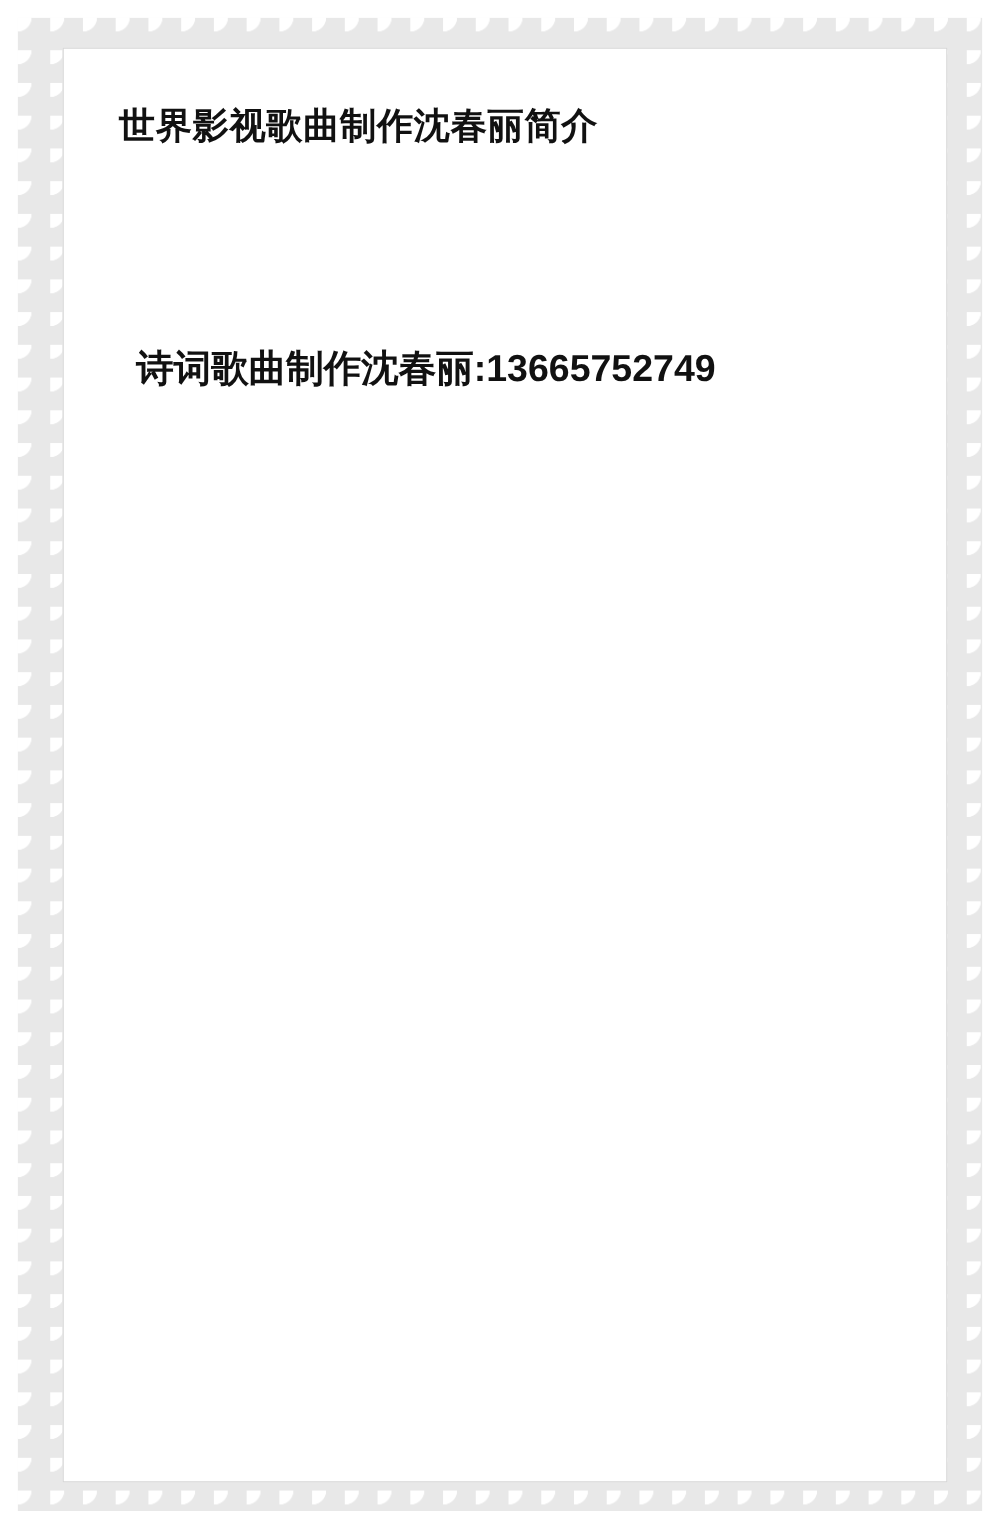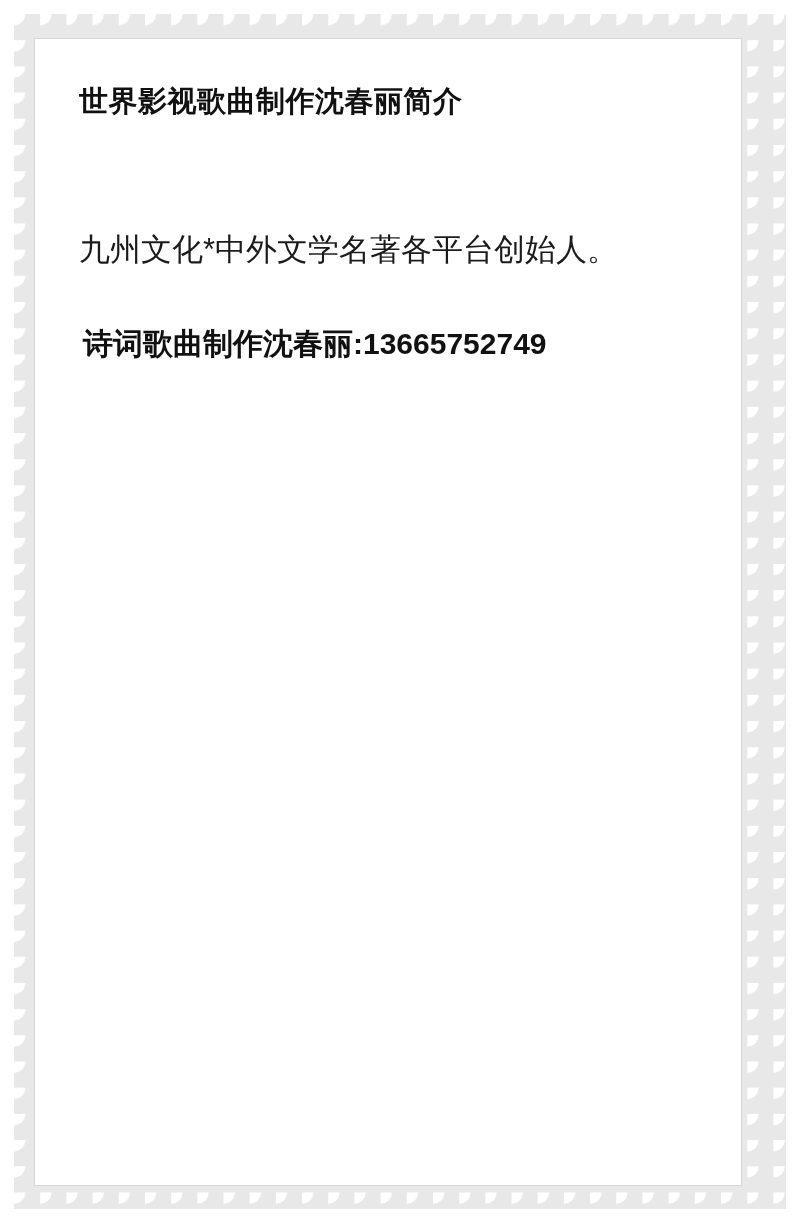--- a/index.html
+++ b/index.html
@@ -36,21 +36,21 @@
     -webkit-mask:
       radial-gradient(circle 11px at 0 0, transparent 0 11px, #000 11.5px) 0 0 / 26.2px 26.2px;
     mask:
       radial-gradient(circle 11px at 0 0, transparent 0 11px, #000 11.5px) 0 0 / 26.2px 26.2px;
     background-color: #e8e8e8;
   }
 
   
   .page {
     position: absolute;
-    left: 34px;
+    left: 50px;
     top: 38px;
     width: 708px;
     height: 1148px;
     box-sizing: border-box;
     background: #ffffff;
     border: 1px solid #d6d6d6;
   }
 
   .content {
     position: absolute;
@@ -87,39 +87,38 @@
 
   .para-body {
     font-weight: 400;
   }
 
   .contact {
     font-size: 30px;
     line-height: 50px;
     font-weight: bold;
     color: #111111;
-    margin: 4px;
+    margin: 14px;
   }
 </style>
 </head>
 <body>
 
 <div class="stamp-wrap">
   <div class="stamp"></div>
   <div class="page">
     <div class="content">
 
       <h1 class="title">世界影视歌曲制作沈春丽简介</h1>
 
       <div class="spacer-lg"></div>
 
 
       <div class="spacer-md"></div>
 
-      <p class="para para-body">九州文化*中外文学名著各平台创始人。</p>
 
       <div class="spacer-sm"></div>
 
       <p class="contact">诗词歌曲制作沈春丽:13665752749</p>
 
     </div>
   </div>
 </div>
 
 </body></html>

